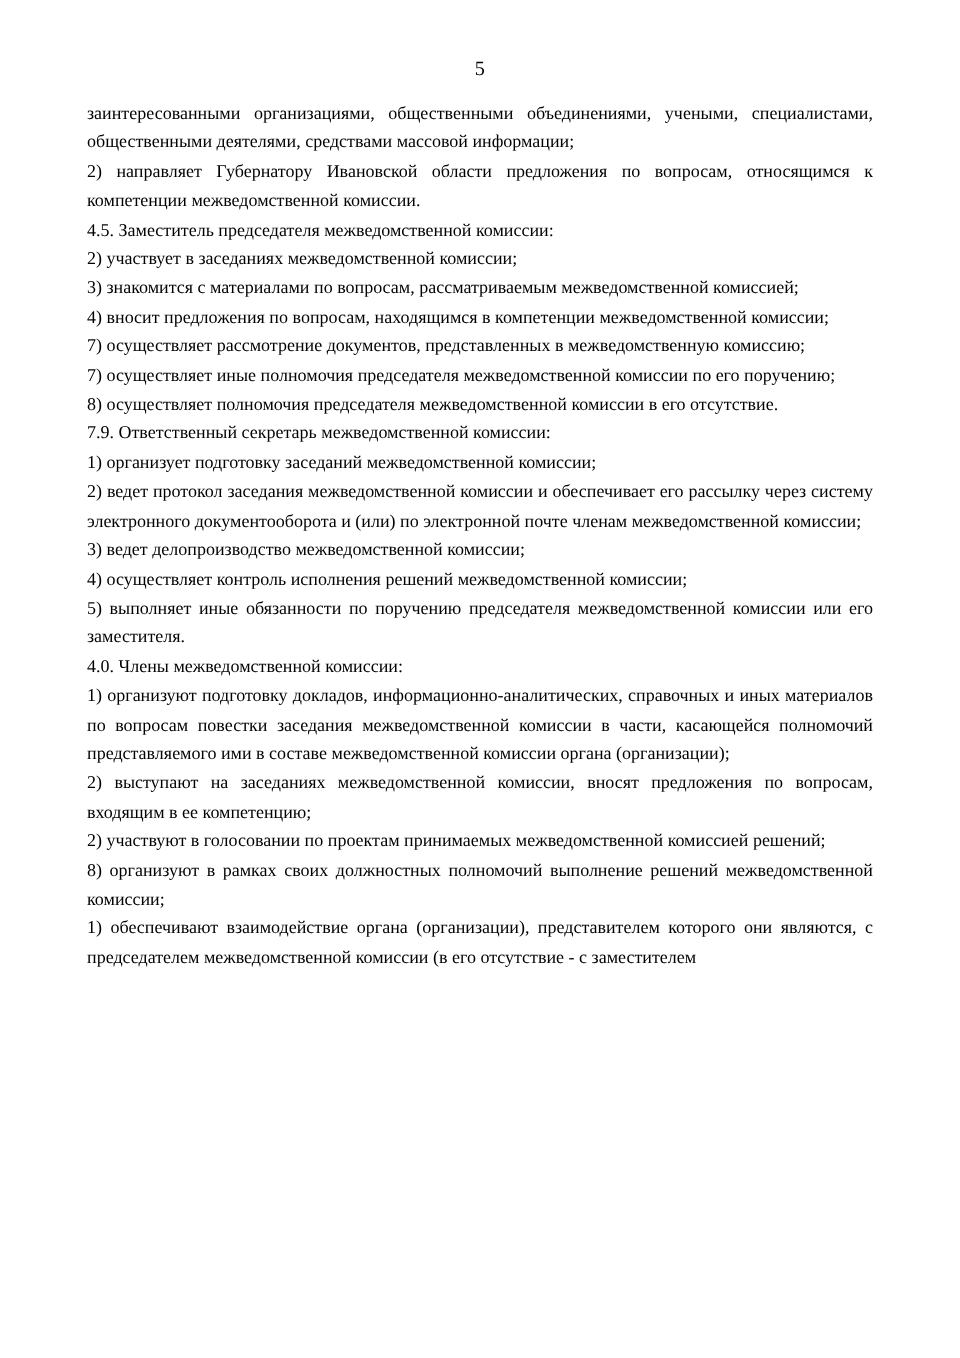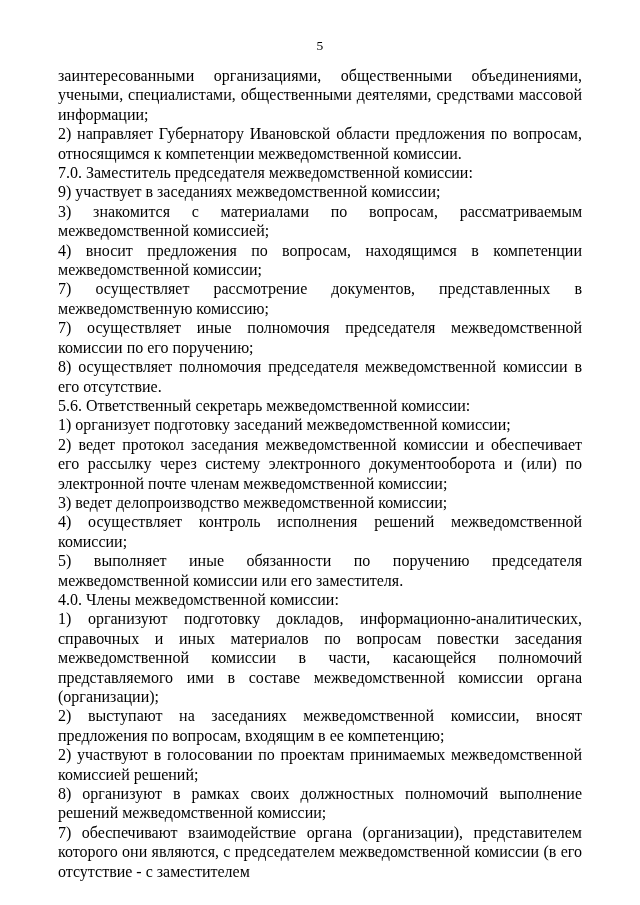--- a/index.html
+++ b/index.html
@@ -22,21 +22,21 @@
     background: #ffffff;
   }
   .page-number {
     text-align: center;
     font-size: 13.5px;
     line-height: 16px;
     margin: 0 0 12px 0;
     letter-spacing: 0.2px;
   }
   .body-text {
-    font-size: 16px;
+    font-size: 12px;
     line-height: 19.4px;
     text-align: justify;
     text-justify: inter-word;
     color: #000;
   }
   .body-text p {
     margin: 0;
     text-indent: 0;
   }
   .p-indent {
@@ -47,33 +47,33 @@
   }
 </style>
 </head>
 <body>
 
 <div class="page">
   <div class="page-number">5</div>
   <div class="body-text">
     <p class="p-noindent">заинтересованными организациями, общественными объединениями, учеными, специалистами, общественными деятелями, средствами массовой информации;</p>
     <p class="p-indent">2) направляет Губернатору Ивановской области предложения по вопросам, относящимся к компетенции межведомственной комиссии.</p>
-    <p class="p-indent">7.0. Заместитель председателя межведомственной комиссии:</p>
-    <p class="p-indent">9) участвует в заседаниях межведомственной комиссии;</p>
+    <p class="p-indent">4.5. Заместитель председателя межведомственной комиссии:</p>
+    <p class="p-indent">2) участвует в заседаниях межведомственной комиссии;</p>
     <p class="p-indent">3) знакомится с материалами по вопросам, рассматриваемым межведомственной комиссией;</p>
     <p class="p-indent">4) вносит предложения по вопросам, находящимся в компетенции межведомственной комиссии;</p>
     <p class="p-indent">7) осуществляет рассмотрение документов, представленных в межведомственную комиссию;</p>
     <p class="p-indent">7) осуществляет иные полномочия председателя межведомственной комиссии по его поручению;</p>
     <p class="p-indent">8) осуществляет полномочия председателя межведомственной комиссии в его отсутствие.</p>
-    <p class="p-indent">5.6. Ответственный секретарь межведомственной комиссии:</p>
+    <p class="p-indent">7.9. Ответственный секретарь межведомственной комиссии:</p>
     <p class="p-indent">1) организует подготовку заседаний межведомственной комиссии;</p>
     <p class="p-indent">2) ведет протокол заседания межведомственной комиссии и обеспечивает его рассылку через систему электронного документооборота и (или) по электронной почте членам межведомственной комиссии;</p>
     <p class="p-indent">3) ведет делопроизводство межведомственной комиссии;</p>
     <p class="p-indent">4) осуществляет контроль исполнения решений межведомственной комиссии;</p>
     <p class="p-indent">5) выполняет иные обязанности по поручению председателя межведомственной комиссии или его заместителя.</p>
     <p class="p-indent">4.0. Члены межведомственной комиссии:</p>
     <p class="p-indent">1) организуют подготовку докладов, информационно-аналитических, справочных и иных материалов по вопросам повестки заседания межведомственной комиссии в части, касающейся полномочий представляемого ими в составе межведомственной комиссии органа (организации);</p>
     <p class="p-indent">2) выступают на заседаниях межведомственной комиссии, вносят предложения по вопросам, входящим в ее компетенцию;</p>
     <p class="p-indent">2) участвуют в голосовании по проектам принимаемых межведомственной комиссией решений;</p>
     <p class="p-indent">8) организуют в рамках своих должностных полномочий выполнение решений межведомственной комиссии;</p>
-    <p class="p-indent">7) обеспечивают взаимодействие органа (организации), представителем которого они являются, с председателем межведомственной комиссии (в его отсутствие - с заместителем</p>
+    <p class="p-indent">1) обеспечивают взаимодействие органа (организации), представителем которого они являются, с председателем межведомственной комиссии (в его отсутствие - с заместителем</p>
   </div>
 </div>
 
 </body></html>

